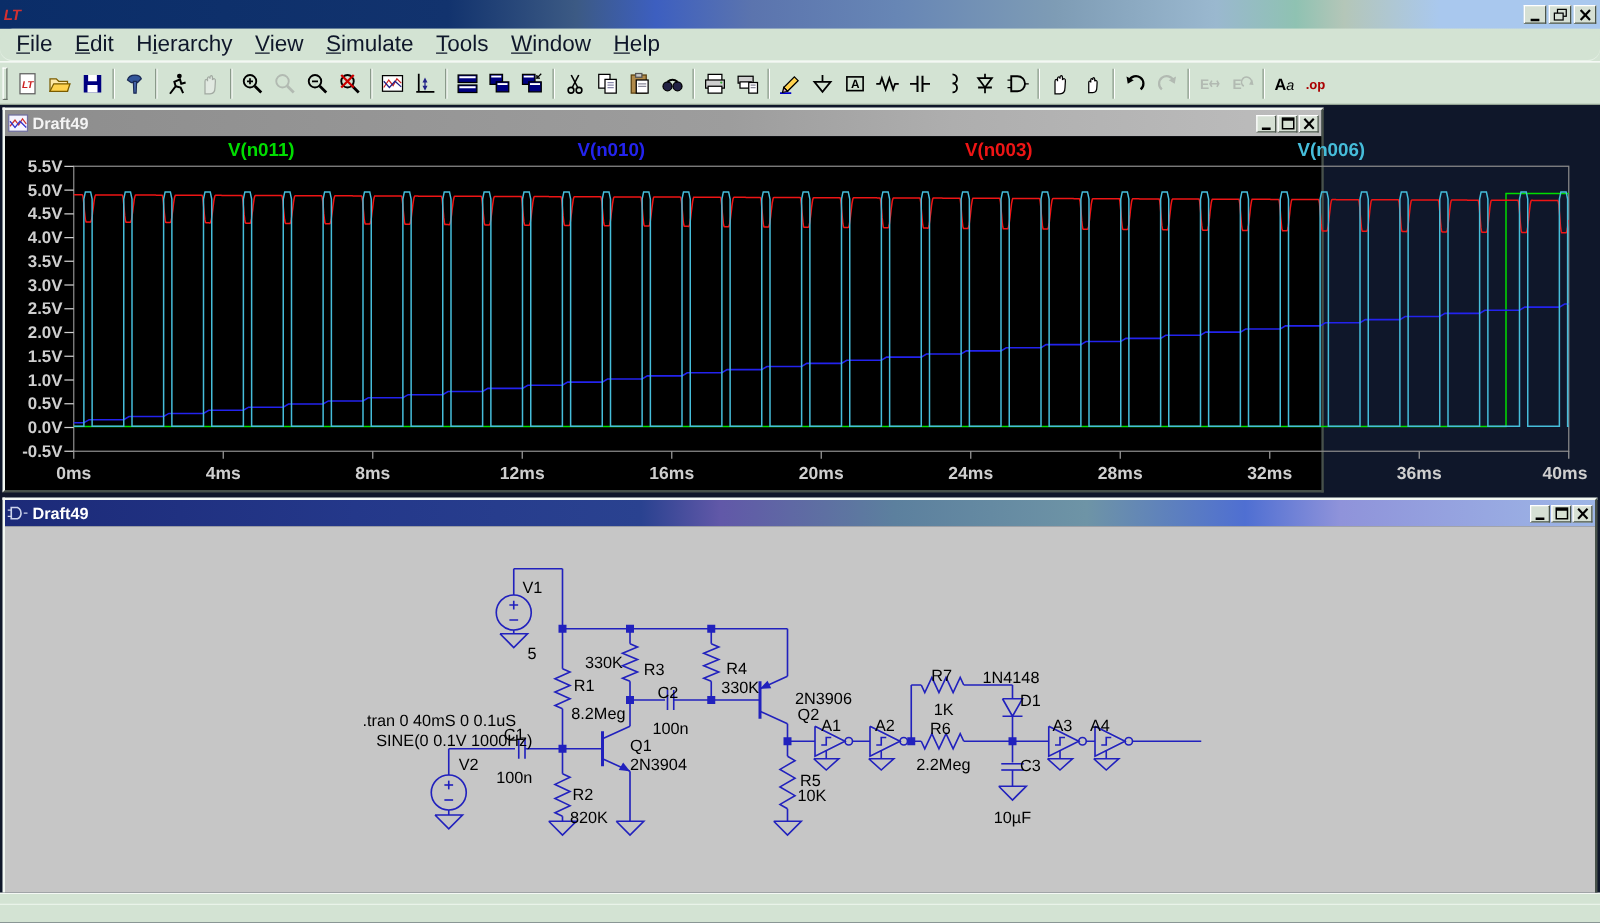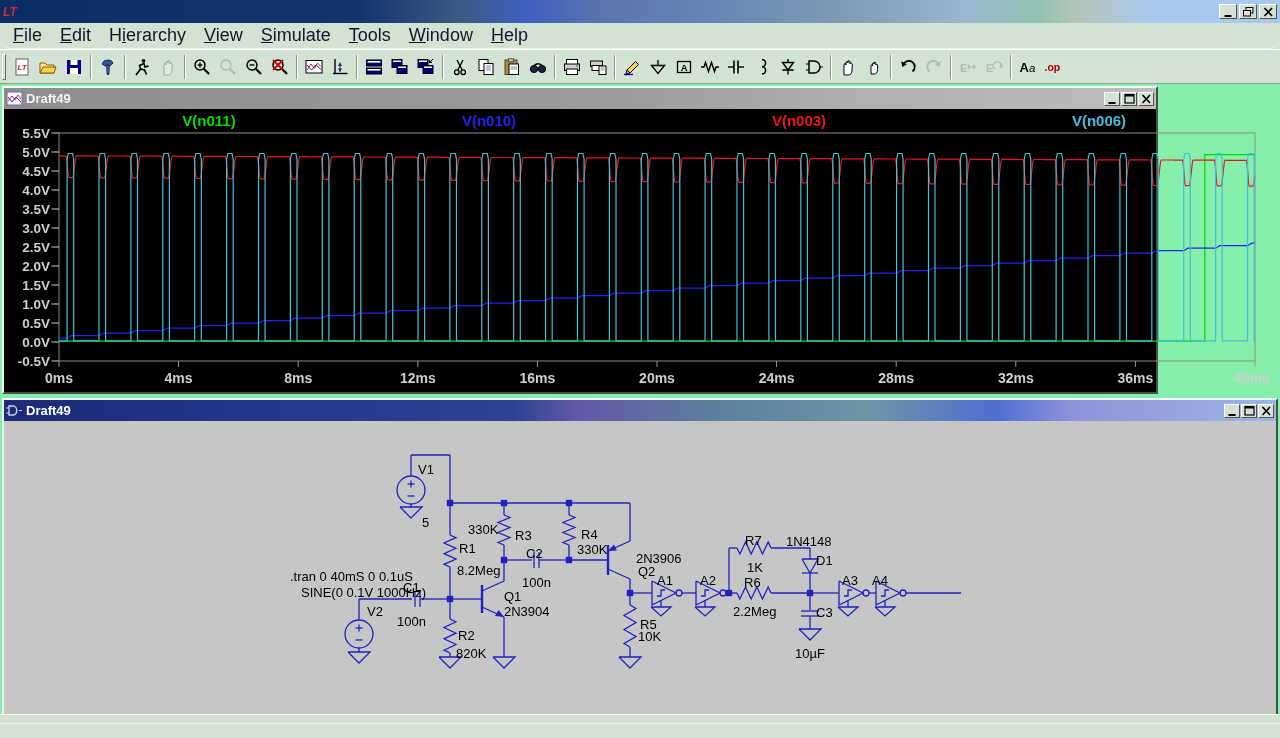--- a/index.html
+++ b/index.html
@@ -40,34 +40,34 @@
     height:35px; flex:0 0 35px; display:flex; align-items:center;
     background:#d3e3d3; padding-left:1px;
     border-top:1px solid #ffffff; border-bottom:1px solid #93a393;
   }
   .tb-handle { width:4px; height:26px; margin:0 3px 0 1px;
     border:1px solid; border-color:#ffffff #6a746a #6a746a #ffffff; }
   .tb-btn { width:26px; height:26px; display:flex; align-items:center; justify-content:center; }
   .tb-btn.disabled { filter:grayscale(1) opacity(0.5); }
   .tb-sep { width:0; height:24px; border-left:1px solid #8a9a8a; border-right:1px solid #ffffff; margin:0 3px; }
   
-  .mdi { position:relative; flex:1; background:#86efac; overflow:hidden; }
+  .mdi { position:relative; flex:1; background:#0f172a; overflow:hidden; }
   .child-window { position:absolute; border:2px solid; border-color:#f2f8f2 #47514a #47514a #f2f8f2; }
   .child-title {
     height:21px; display:flex; align-items:center; gap:3px; padding:0 2px;
     font-size:13px; font-weight:bold; color:#fff;
   }
   .wave-title { background:linear-gradient(90deg,#8d8d8d 0%,#949494 24%,#9d9d9d 55%,#aeaeae 72%,#bdbdbd 100%); }
   .schem-title { background:linear-gradient(90deg,#1c2a78 0%,#24388a 22%,#2a4290 40%,#6158a8 45%,#5c809e 56%,#6e94a6 68%,#4f6fd2 78%,#8f93da 84%,#9db6e6 100%); }
   .win-btn {
     width:16px; height:14px; margin-left:1px; background:#d6e0d4;
     border:1px solid; border-color:#ffffff #4a544a #4a544a #ffffff;
     display:flex; align-items:center; justify-content:center; flex:0 0 auto;
   }
-  .wave-body { position:relative; width:1152px; height:283px; background:#000; }
+  .wave-body { position:relative; width:1053px; height:283px; background:#000; }
   .schem-body { position:relative; width:1272px; height:300px; background:#c6c6c6; }
   .legend-item { position:absolute; top:3px; width:90px; text-align:center;
     font-size:15px; font-weight:bold; font-family:"Liberation Sans",sans-serif; }
   
   .statusbar { height:24px; flex:0 0 24px; background:#d3e3d3;
     border-top:1px solid #ffffff; }
   .statusbar .inner-line { height:9px; border-bottom:1px solid #e9f3e9; }
   svg { display:block; }
 </style>
 </head>
@@ -411,21 +411,21 @@
               <line x1="10" y1="2" x2="2.5" y2="10" stroke="#000" stroke-width="1.7"></line>
             </svg>
           </span>
         </span>
     </div>
     <div class="wave-body" id="wave-body">
       <div id="legend">
           <div class="legend-item" style="left: 160px; color: rgb(0, 221, 0);">V(n011)</div>
           <div class="legend-item" style="left: 440px; color: rgb(35, 35, 238);">V(n010)</div>
           <div class="legend-item" style="left: 750px; color: rgb(238, 21, 21);">V(n003)</div>
-          <div class="legend-item" style="left: 1050px; color: rgb(70, 189, 218);">V(n006)</div>
+          <div class="legend-item" style="left: 1016px; color: rgb(70, 189, 218);">V(n006)</div>
         </div>
     <svg width="1272" height="283" viewBox="0 0 1272 283">
           <rect x="55" y="24" width="1196" height="228" fill="none" stroke="#8a8a8a"></rect>
           <text x="46" y="28.5" text-anchor="end" font-size="13.5" font-weight="bold" fill="#cfcfcf" font-family="Liberation Sans, sans-serif">5.5V</text>
           <line x1="47.5" y1="24" x2="55" y2="24" stroke="#cfcfcf"></line>
           <text x="46" y="47.5" text-anchor="end" font-size="13.5" font-weight="bold" fill="#cfcfcf" font-family="Liberation Sans, sans-serif">5.0V</text>
           <line x1="47.5" y1="43" x2="55" y2="43" stroke="#cfcfcf"></line>
           <text x="46" y="66.5" text-anchor="end" font-size="13.5" font-weight="bold" fill="#cfcfcf" font-family="Liberation Sans, sans-serif">4.5V</text>
           <line x1="47.5" y1="62" x2="55" y2="62" stroke="#cfcfcf"></line>
           <text x="46" y="85.5" text-anchor="end" font-size="13.5" font-weight="bold" fill="#cfcfcf" font-family="Liberation Sans, sans-serif">4.0V</text>

